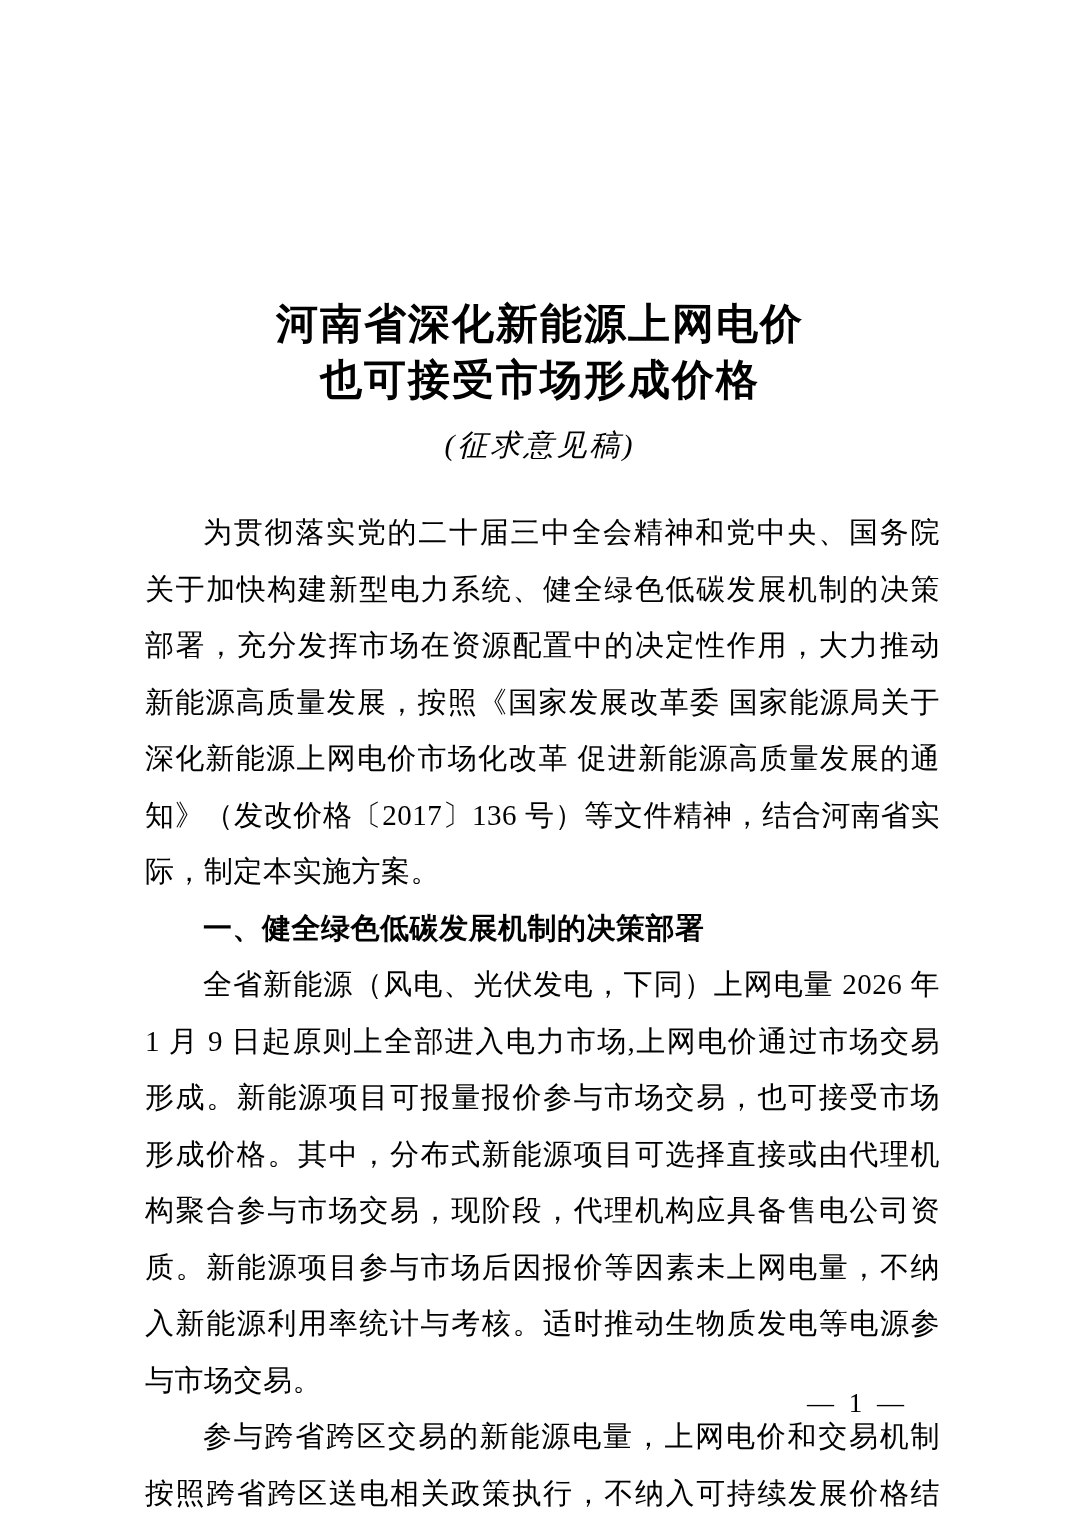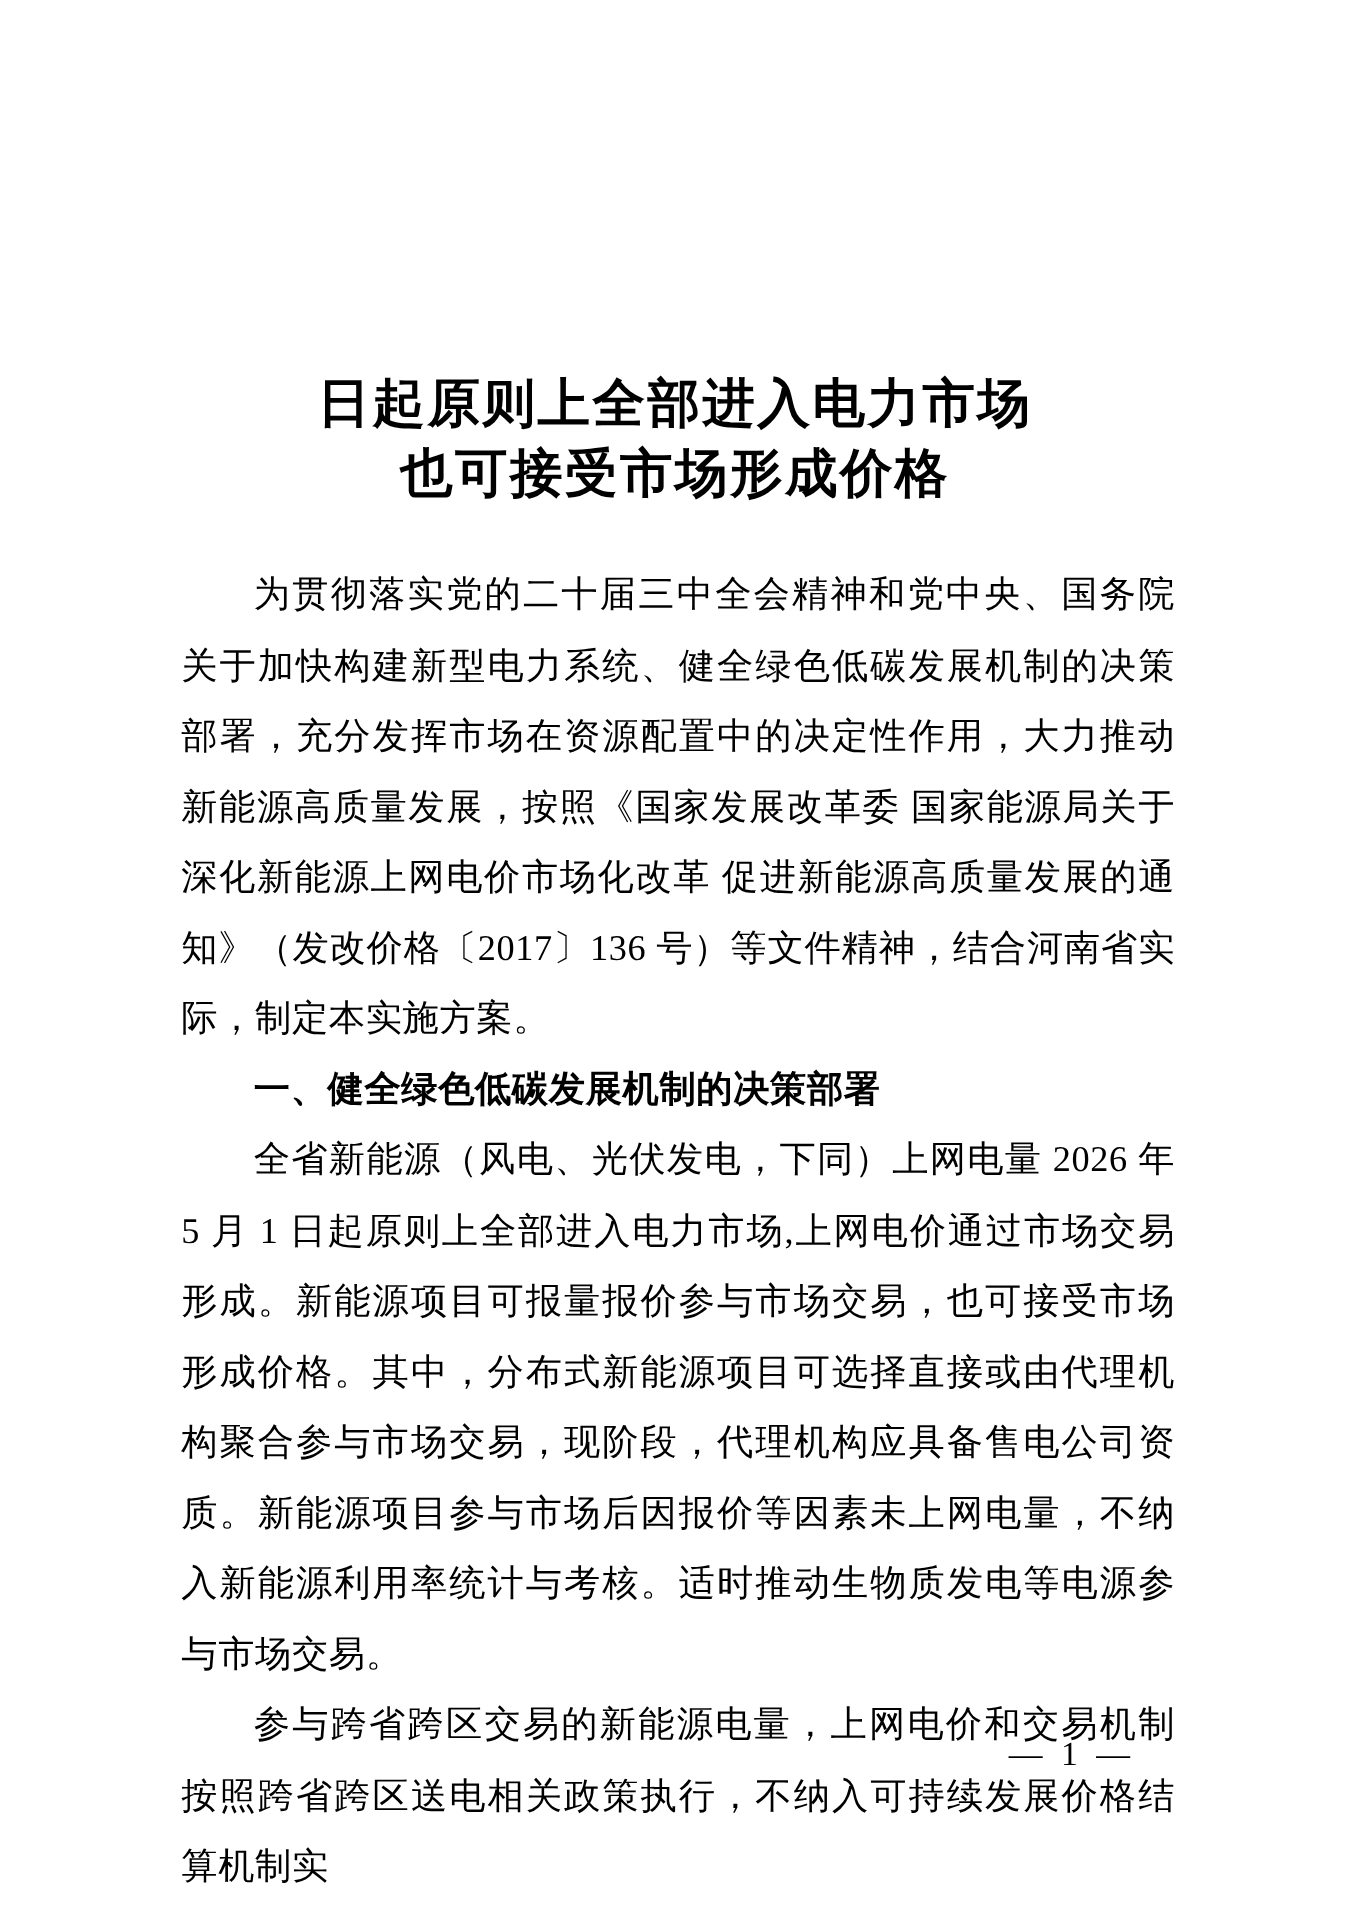--- a/index.html
+++ b/index.html
@@ -67,26 +67,27 @@
     letter-spacing: 4px;
     color: #000000;
   }
 </style>
 </head>
 <body>
 
 <div class="page">
 
   <div class="title-block">
-    <h1 class="doc-title">日起原则上全部进入电力市场</h1>
+    <h1 class="doc-title">河南省深化新能源上网电价</h1>
     <h1 class="doc-title">也可接受市场形成价格</h1>
+    <div class="doc-subtitle">(征求意见稿)</div>
   </div>
 
   <div class="body-block">
     <p class="para">为贯彻落实党的二十届三中全会精神和党中央、国务院关于加快构建新型电力系统、健全绿色低碳发展机制的决策部署，充分发挥市场在资源配置中的决定性作用，大力推动新能源高质量发展，按照《国家发展改革委 国家能源局关于深化新能源上网电价市场化改革 促进新能源高质量发展的通知》（发改价格〔2017〕136 号）等文件精神，结合河南省实际，制定本实施方案。</p>
     <h2 class="section-heading">一、健全绿色低碳发展机制的决策部署</h2>
-    <p class="para">全省新能源（风电、光伏发电，下同）上网电量 2026 年 5 月 1 日起原则上全部进入电力市场,上网电价通过市场交易形成。新能源项目可报量报价参与市场交易，也可接受市场形成价格。其中，分布式新能源项目可选择直接或由代理机构聚合参与市场交易，现阶段，代理机构应具备售电公司资质。新能源项目参与市场后因报价等因素未上网电量，不纳入新能源利用率统计与考核。适时推动生物质发电等电源参与市场交易。</p>
+    <p class="para">全省新能源（风电、光伏发电，下同）上网电量 2026 年 1 月 9 日起原则上全部进入电力市场,上网电价通过市场交易形成。新能源项目可报量报价参与市场交易，也可接受市场形成价格。其中，分布式新能源项目可选择直接或由代理机构聚合参与市场交易，现阶段，代理机构应具备售电公司资质。新能源项目参与市场后因报价等因素未上网电量，不纳入新能源利用率统计与考核。适时推动生物质发电等电源参与市场交易。</p>
     <p class="para">参与跨省跨区交易的新能源电量，上网电价和交易机制按照跨省跨区送电相关政策执行，不纳入可持续发展价格结算机制实</p>
   </div>
 
   <div class="page-number">— 1 —</div>
 
 </div>
 
 </body></html>

